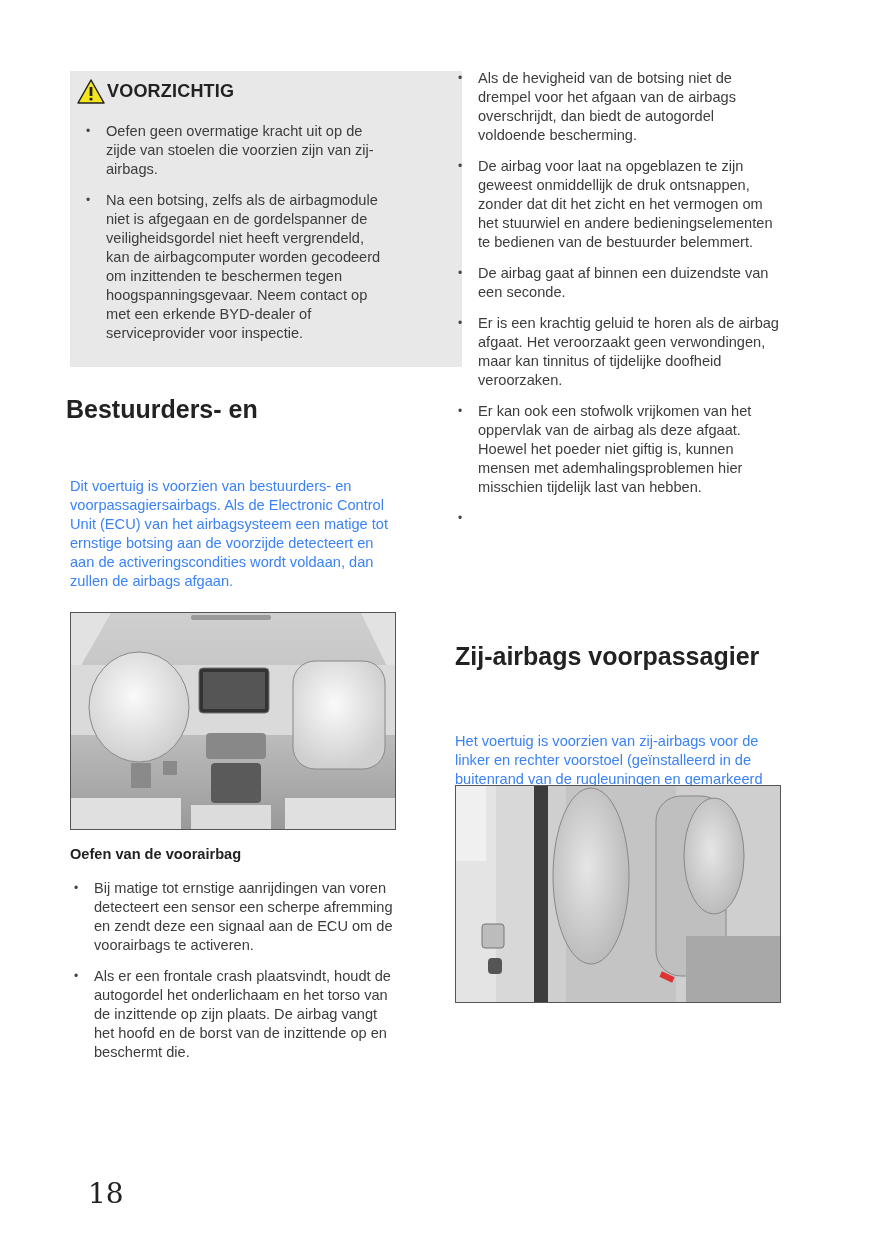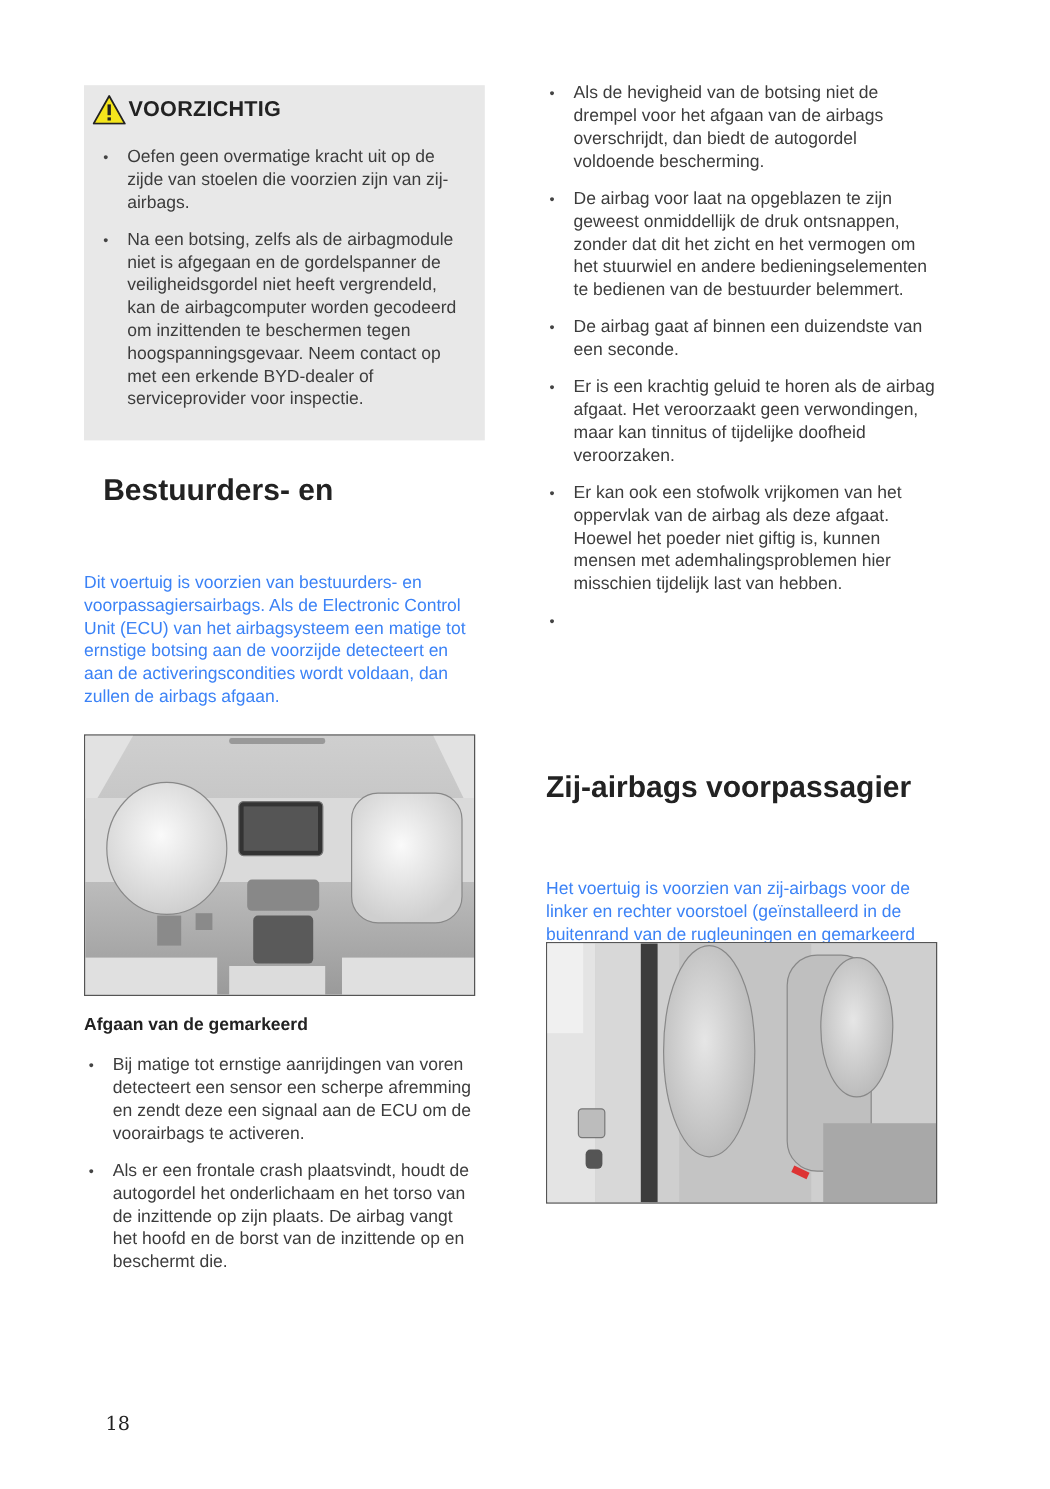--- a/index.html
+++ b/index.html
@@ -1,55 +1,55 @@
 <!DOCTYPE html>
 <html><head>
 <meta charset="utf-8">
 <style>
   html, body { margin: 0; padding: 0; background: #ffffff; }
   body { width: 875px; height: 1241px; position: relative; overflow: hidden;
          font-family: "Liberation Sans", sans-serif; color: #3a3a3a; }
 
-  .caution { position: absolute; left: 70px; top: 71px; width: 334px; height: 296px;
+  .caution { position: absolute; left: 70px; top: 71px; width: 392px; height: 296px;
              background: #e8e8e8; box-sizing: border-box; }
   .caution-head { position: absolute; left: 7px; top: 8px; display: flex; align-items: center; }
   .caution-head svg { width: 28px; height: 25px; }
   .caution-title { font-weight: bold; font-size: 18px; color: #222; margin-left: 2px; letter-spacing: 0.2px; }
   .caution-list { position: absolute; left: 16px; top: 51px; width: 300px; margin: 0; padding: 0; list-style: none; }
 
   ul.blist { list-style: none; margin: 0; padding: 0; }
   ul.blist li { position: relative; padding-left: 20px; font-size: 14.6px; line-height: 19px; color: #3c3c3c; margin-bottom: 12px; }
   ul.blist li .bullet { position: absolute; left: 0; top: 0; font-size: 12px; color: #444; }
 
   .h1 { position: absolute; font-weight: bold; font-size: 25px; line-height: 30px; color: #222; }
   .para { position: absolute; font-size: 14.6px; line-height: 19px; color: #3b82f6; }
   .h3 { position: absolute; font-weight: bold; font-size: 14.6px; color: #222; }
 
   .figure { position: absolute; border: 1px solid #555; overflow: hidden; background: #d6d6d6; }
-  .page-num { position: absolute; left: 88px; top: 1177px; font-family: "DejaVu Serif", serif; font-size: 16px; color: #222; }
+  .page-num { position: absolute; left: 88px; top: 1177px; font-family: "DejaVu Serif", serif; font-size: 28px; color: #222; }
 </style>
 </head>
 <body>
 
 <div class="caution">
   <div class="caution-head">
     <svg viewBox="0 0 28 25">
       <polygon points="14,1 27,24 1,24" fill="#f4e51c" stroke="#222" stroke-width="1.5" stroke-linejoin="round"></polygon>
       <rect x="12.6" y="8" width="2.8" height="9" fill="#222"></rect>
       <rect x="12.6" y="18.8" width="2.8" height="2.6" fill="#222"></rect>
     </svg>
     <span class="caution-title">VOORZICHTIG</span>
   </div>
   <ul class="blist caution-list">
     <li><span class="bullet">•</span><span>Oefen geen overmatige kracht uit op de zijde van stoelen die voorzien zijn van zij-airbags.</span></li>
     <li><span class="bullet">•</span><span>Na een botsing, zelfs als de airbagmodule niet is afgegaan en de gordelspanner de veiligheidsgordel niet heeft vergrendeld, kan de airbagcomputer worden gecodeerd om inzittenden te beschermen tegen hoogspanningsgevaar. Neem contact op met een erkende BYD-dealer of serviceprovider voor inspectie.</span></li>
   </ul>
 </div>
 
-<div class="h1" style="left:86px; top:394px; width:330px;">
+<div class="h1" style="left:66px; top:394px; width:330px;">
   <div>Bestuurders- en</div>
 </div>
 
 <div class="para" style="left:70px; top:477px; width:330px;">Dit voertuig is voorzien van bestuurders- en voorpassagiersairbags. Als de Electronic Control Unit (ECU) van het airbagsysteem een matige tot ernstige botsing aan de voorzijde detecteert en aan de activeringscondities wordt voldaan, dan zullen de airbags afgaan.</div>
 
 <div class="figure" style="left:70px; top:612px; width:324px; height:216px;">
   <svg width="324" height="216" viewBox="0 0 324 216">
     <defs>
       <radialGradient id="bagA" cx="45%" cy="40%" r="60%">
         <stop offset="0%" stop-color="#fafafa"></stop>
@@ -73,21 +73,21 @@
     <rect x="120" y="192" width="80" height="24" fill="#dcdcdc"></rect>
     <rect x="0" y="185" width="110" height="31" fill="#e0e0e0"></rect>
     <rect x="214" y="185" width="110" height="31" fill="#e0e0e0"></rect>
     <rect x="60" y="150" width="20" height="25" fill="#8a8a8a"></rect>
     <rect x="92" y="148" width="14" height="14" fill="#8a8a8a"></rect>
     <ellipse cx="68" cy="94" rx="50" ry="55" fill="url(#bagA)" stroke="#888"></ellipse>
     <rect x="222" y="48" width="92" height="108" rx="22" fill="url(#bagA)" stroke="#888"></rect>
   </svg>
 </div>
 
-<div class="h3" style="left:70px; top:846px;">Afgaan van de gemarkeerd</div>
+<div class="h3" style="left:70px; top:846px;">Oefen van de voorairbag</div>
 
 <ul class="blist" style="position:absolute; left:74px; top:879px; width:324px;">
   <li><span class="bullet">•</span><span>Bij matige tot ernstige aanrijdingen van voren detecteert een sensor een scherpe afremming en zendt deze een signaal aan de ECU om de voorairbags te activeren.</span></li>
   <li><span class="bullet">•</span><span>Als er een frontale crash plaatsvindt, houdt de autogordel het onderlichaam en het torso van de inzittende op zijn plaats. De airbag vangt het hoofd en de borst van de inzittende op en beschermt die.</span></li>
 </ul>
 
 <ul class="blist" style="position:absolute; left:458px; top:69px; width:322px;">
   <li><span class="bullet">•</span><span>Als de hevigheid van de botsing niet de drempel voor het afgaan van de airbags overschrijdt, dan biedt de autogordel voldoende bescherming.</span></li>
   <li><span class="bullet">•</span><span>De airbag voor laat na opgeblazen te zijn geweest onmiddellijk de druk ontsnappen, zonder dat dit het zicht en het vermogen om het stuurwiel en andere bedieningselementen te bedienen van de bestuurder belemmert.</span></li>
   <li><span class="bullet">•</span><span>De airbag gaat af binnen een duizendste van een seconde.</span></li>

